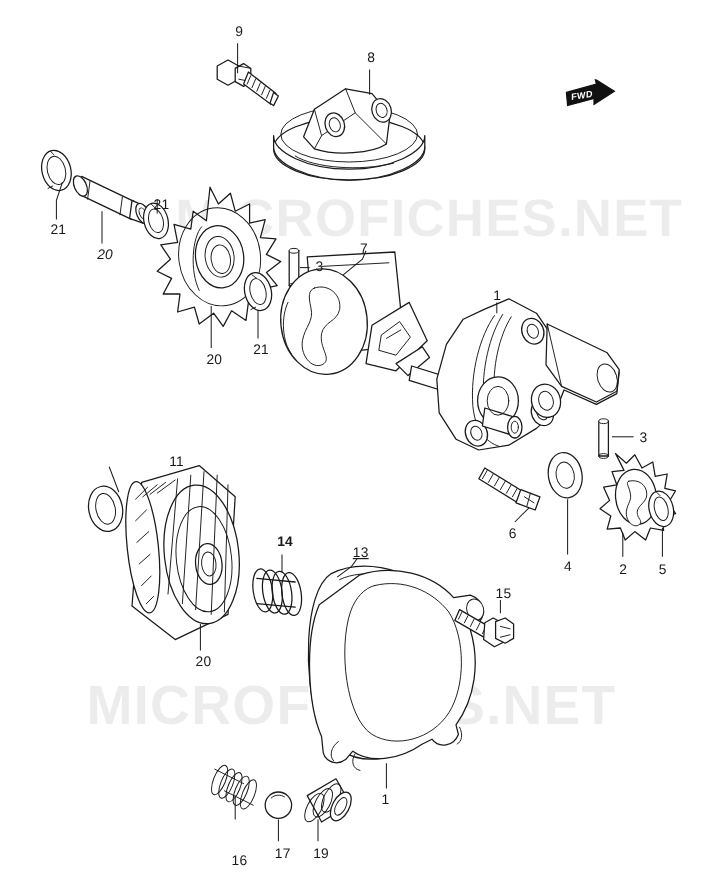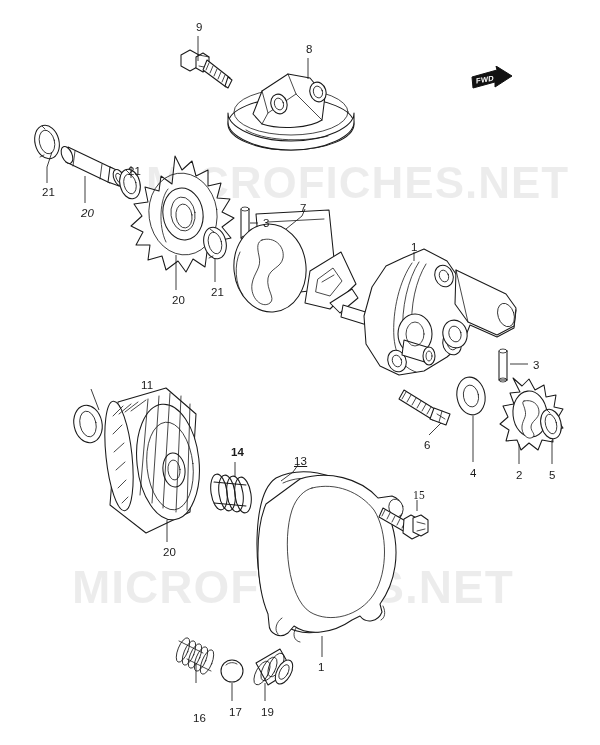--- a/index.html
+++ b/index.html
@@ -348,21 +348,21 @@
   <div class="num" style="left:549px;top:470px;">5</div>
   <div class="num" style="left:424px;top:440px;">6</div>
   <div class="num" style="left:300px;top:203px;">7</div>
   <div class="num" style="left:306px;top:44px;">8</div>
   <div class="num" style="left:196px;top:22px;">9</div>
   <div class="num" style="left:163px;top:547px;">20</div>
   <div class="num" style="left:101px;top:380px;margin-left:40px;">11</div>
   <div class="num" style="left:318px;top:662px;">1</div>
   <div class="num" style="left:294px;top:456px;text-decoration:underline;">13</div>
   <div class="num" style="left:231px;top:447px;font-weight:bold;">14</div>
-  <div class="num" style="left:413px;top:490px;font-family:Liberation Serif, serif;">15</div>
+  <div class="num" style="left:413px;top:490px;">15</div>
   <div class="num" style="left:193px;top:689px;margin-top:24px;">16</div>
   <div class="num" style="left:229px;top:707px;">17</div>
   <div class="num" style="left:261px;top:707px;">19</div>
   <div class="num" style="left:172px;top:295px;">20</div>
   <div class="num" style="left:81px;top:208px;font-style:italic;">20</div>
   <div class="num" style="left:42px;top:187px;">21</div>
   <div class="num" style="left:128px;top:166px;">21</div>
   <div class="num" style="left:211px;top:287px;">21</div>
 
 </div>

